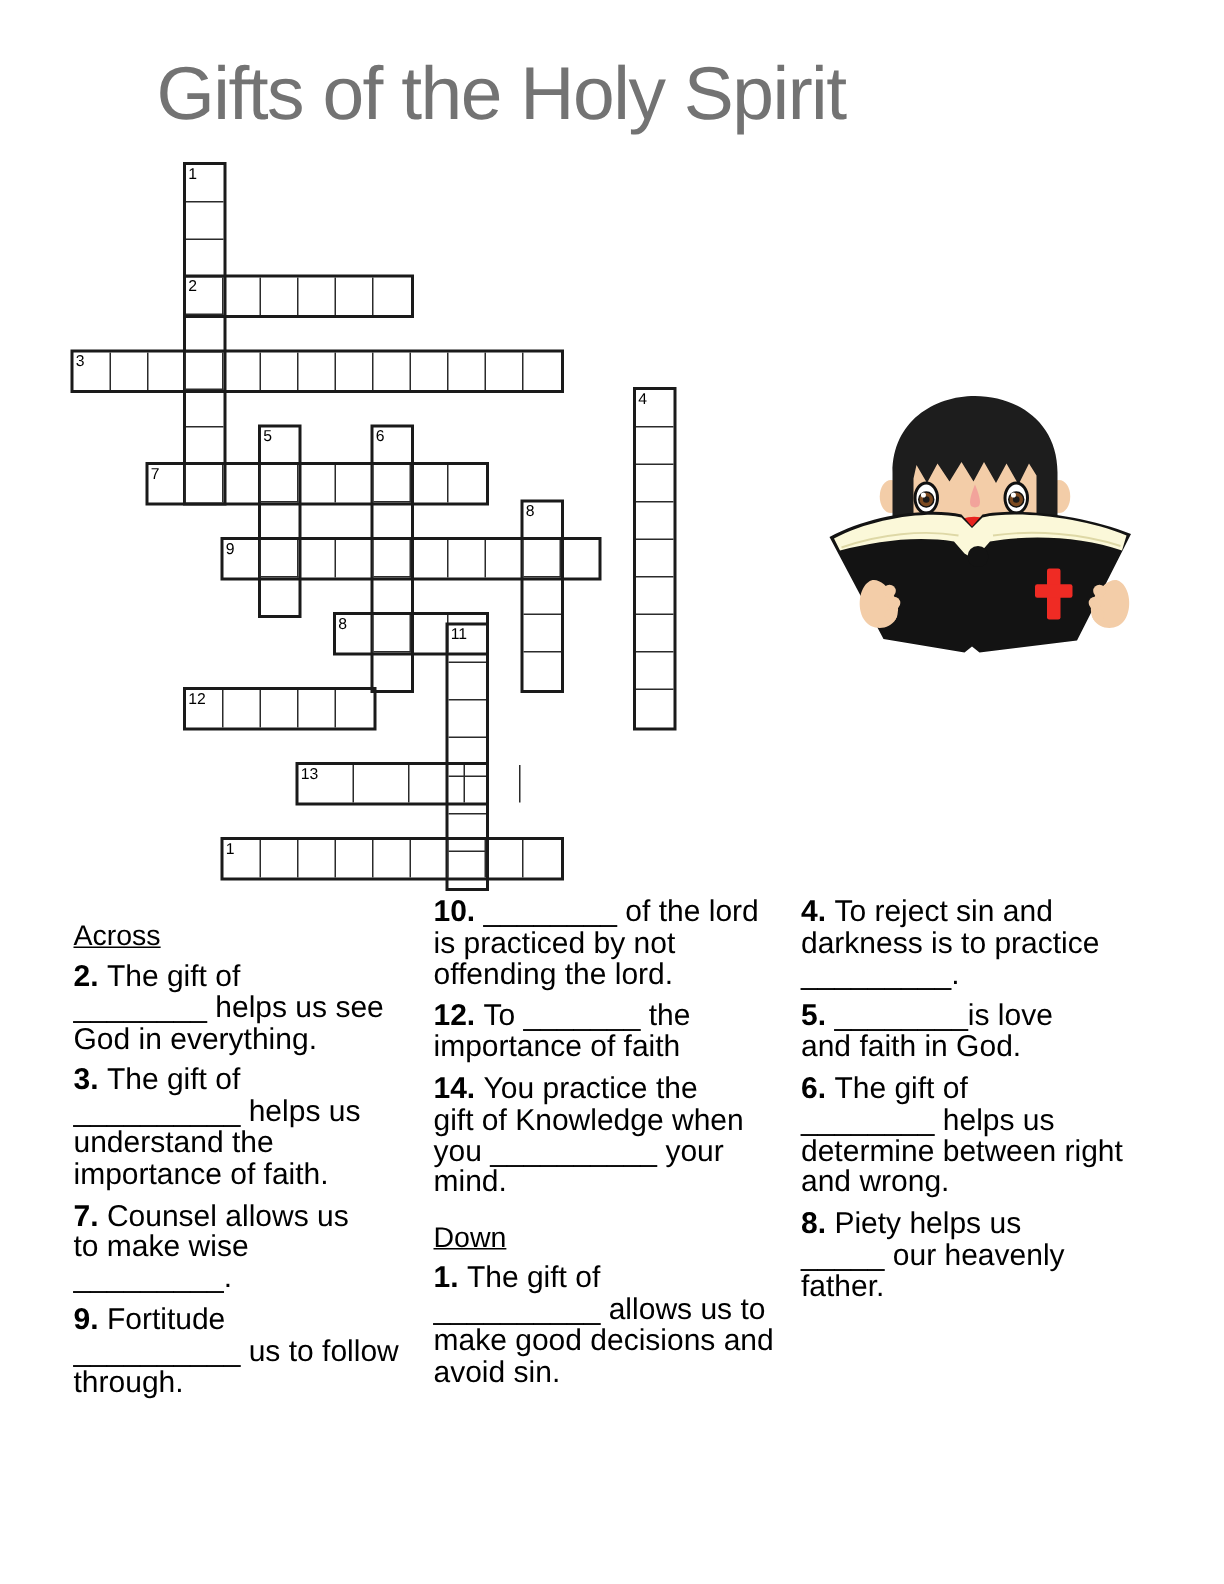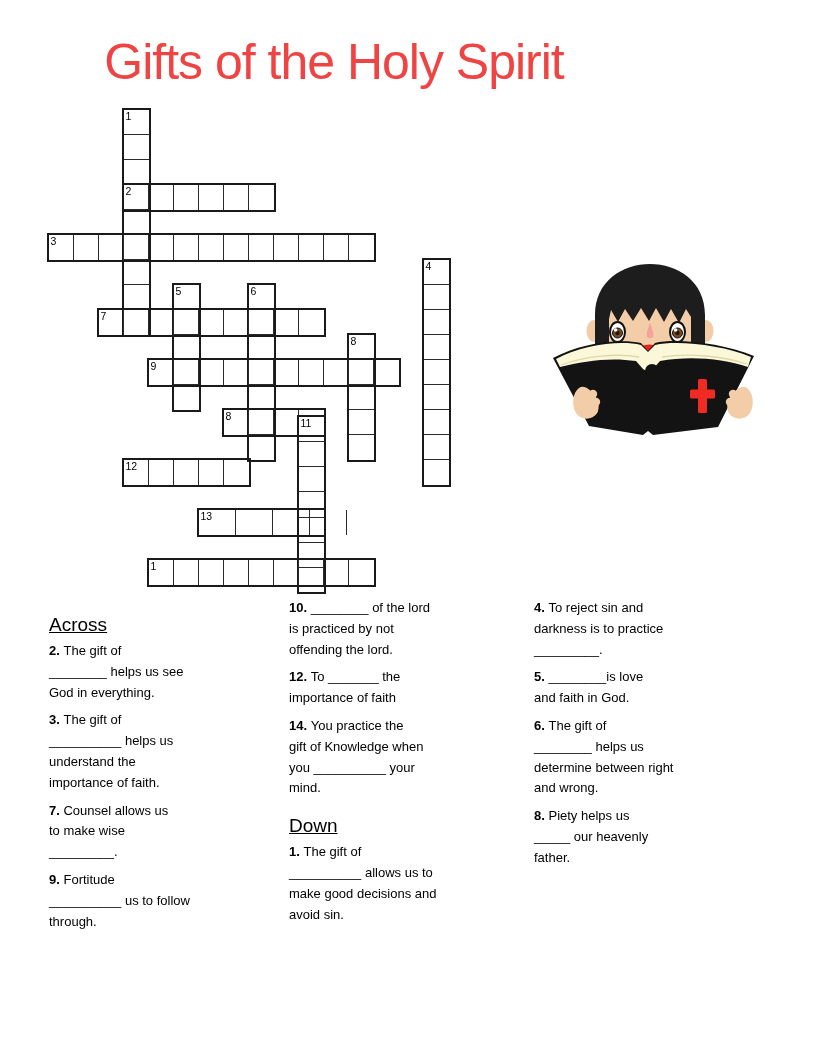--- a/index.html
+++ b/index.html
@@ -14,21 +14,21 @@
   }
   .title {
     position: absolute;
     top: 36px;
     left: 0;
     width: 668px;
     text-align: center;
     font-size: 50px;
     line-height: 52px;
     letter-spacing: -1px;
-    color: #ef4444;
+    color: #737373;
     white-space: nowrap;
   }
   #board { position: absolute; left: 0; top: 0; width: 816px; height: 600px; }
   .word {
     position: absolute;
     box-sizing: content-box;
     border: 2.5px solid #1a1a1a;
     background: transparent;
     display: flex;
   }
@@ -57,21 +57,21 @@
   .col-1 { left: 289px; width: 238px; }
   .col-2 { left: 534px; width: 240px; }
   .clue-heading {
     font-size: 19px;
     font-weight: normal;
     text-decoration: underline;
     margin: 16px 0 6px 0;
     line-height: 21px;
   }
   p.clue {
-    font-size: 13px;
+    font-size: 20px;
     line-height: 20.8px;
     margin: 0 0 7px 0;
   }
   .clue-text { white-space: pre-line; }
 </style>
 </head>
 <body>
 
 <div class="page">
 

